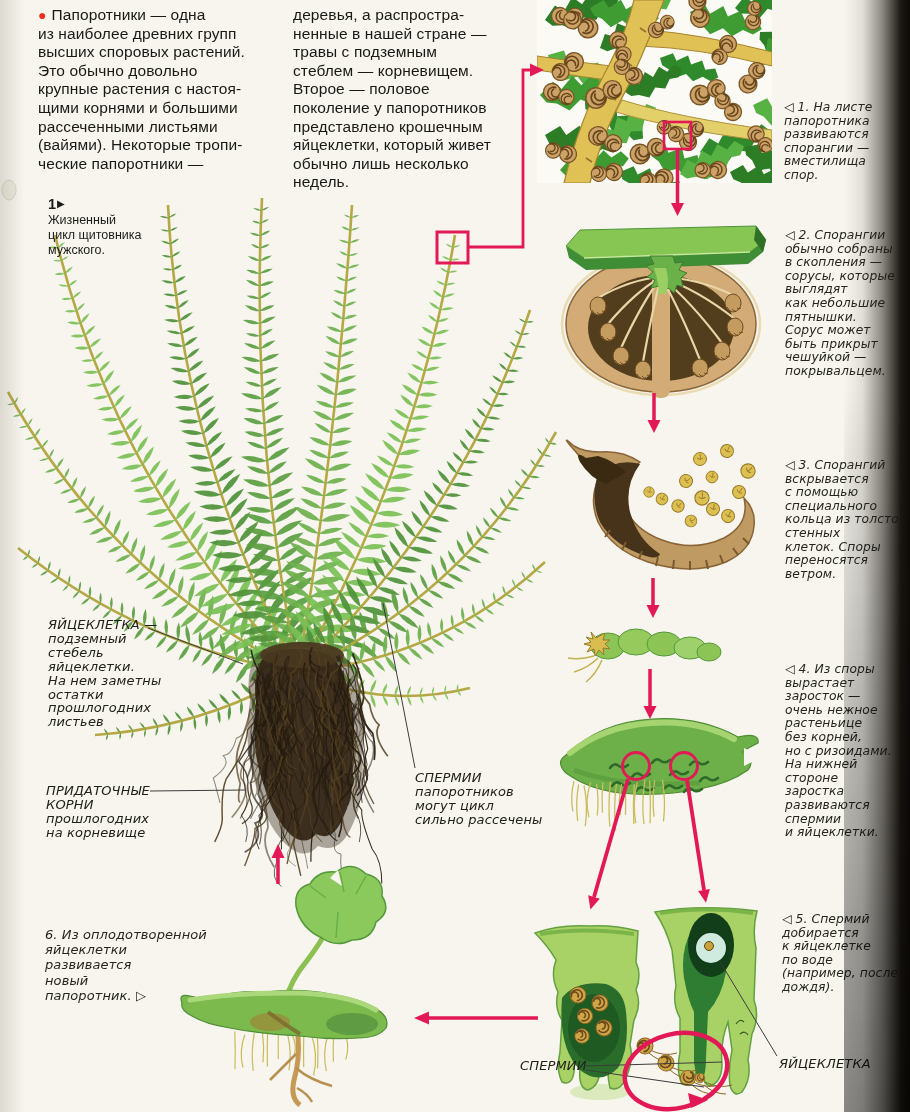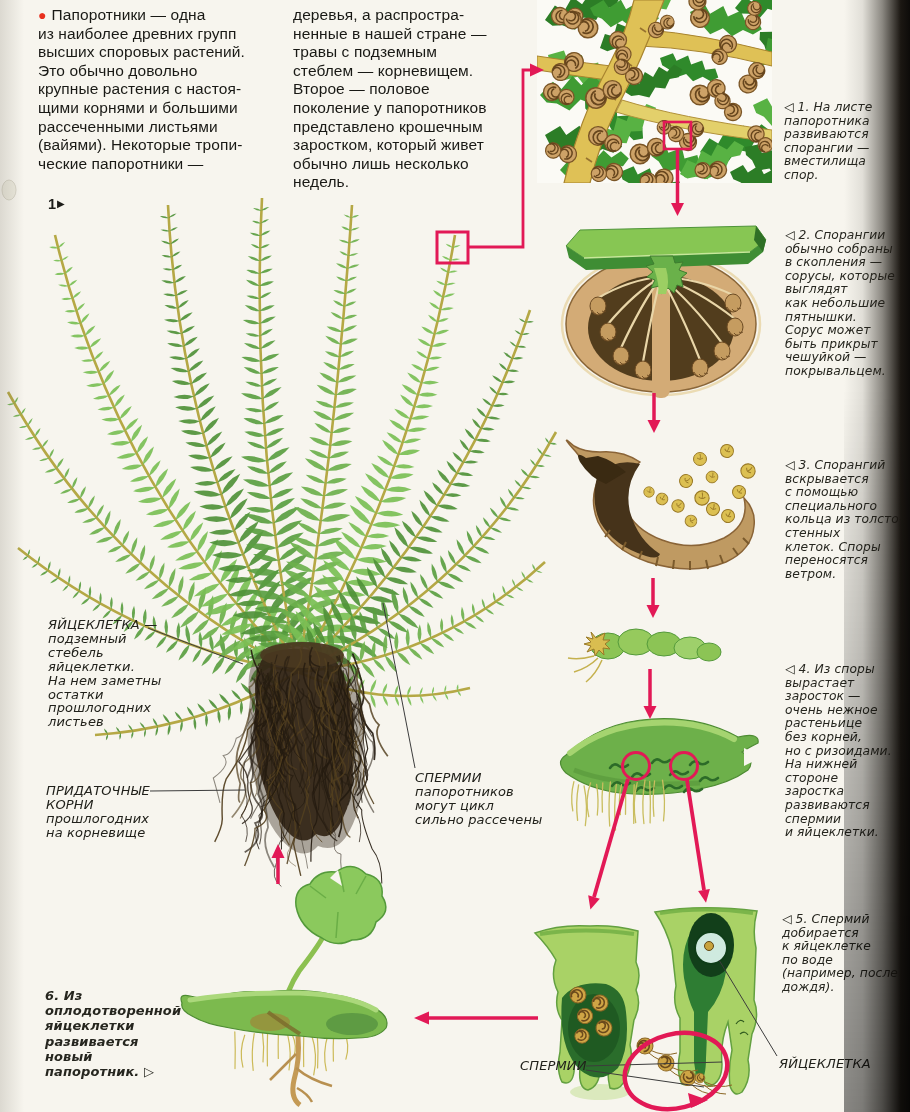--- a/index.html
+++ b/index.html
@@ -1164,25 +1164,27 @@
 (вайями). Некоторые тропи-
 ческие папоротники —</span></div>
 
 <div class="txt intro" style="left:293px;top:6px;width:246px;"><span>деревья, а распростра-
 ненные в нашей стране —
 травы с подземным
 стеблем — корневищем.
 Второе — половое
 поколение у папоротников
 представлено крошечным
-заростком, который живет
+яйцеклетки, который живет
 обычно лишь несколько
 недель.</span></div>
 
-<div class="txt figlabel" style="left:48px;top:196px;width:140px;"><span class="fignum">1</span><span class="figarrow">▶</span><br></div>
+<div class="txt figlabel" style="left:48px;top:196px;width:140px;"><span class="fignum">1</span><span class="figarrow">▶</span><br><span>Жизненный
+цикл щитовника
+мужского.</span></div>
 
 <div class="txt cap" style="left:784px;top:101px;"><span>◁ </span><span>1. На листе
 папоротника
 развиваются
 спорангии —
 вместилища
 спор.</span></div>
 
 <div class="txt cap" style="left:785px;top:229px;"><span>◁ </span><span>2. Спорангии
 обычно собраны
@@ -1220,21 +1222,21 @@
 спермии
 и яйцеклетки.</span></div>
 
 <div class="txt cap" style="left:782px;top:913px;"><span>◁ </span><span>5. Спермий
 добирается
 к яйцеклетке
 по воде
 (например, после
 дождя).</span></div>
 
-<div class="txt cap cap6" style="left:45px;top:988px;font-weight:bold;"><span>6. Из оплодотворенной
+<div class="txt cap cap6" style="left:45px;top:927px;"><span>6. Из оплодотворенной
 яйцеклетки
 развивается
 новый
 папоротник.</span><span> ▷</span></div>
 
 <div class="txt side-label" style="left:48px;top:618px;width:150px;"><span>ЯЙЦЕКЛЕТКА —</span><br><span>подземный
 стебель
 яйцеклетки.
 На нем заметны
 остатки

